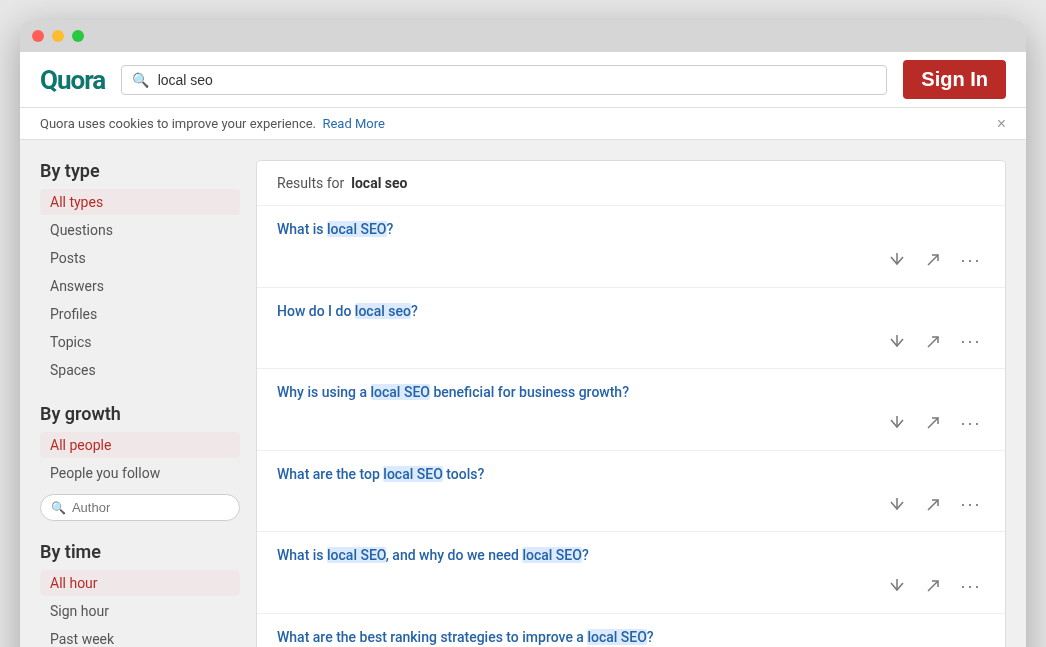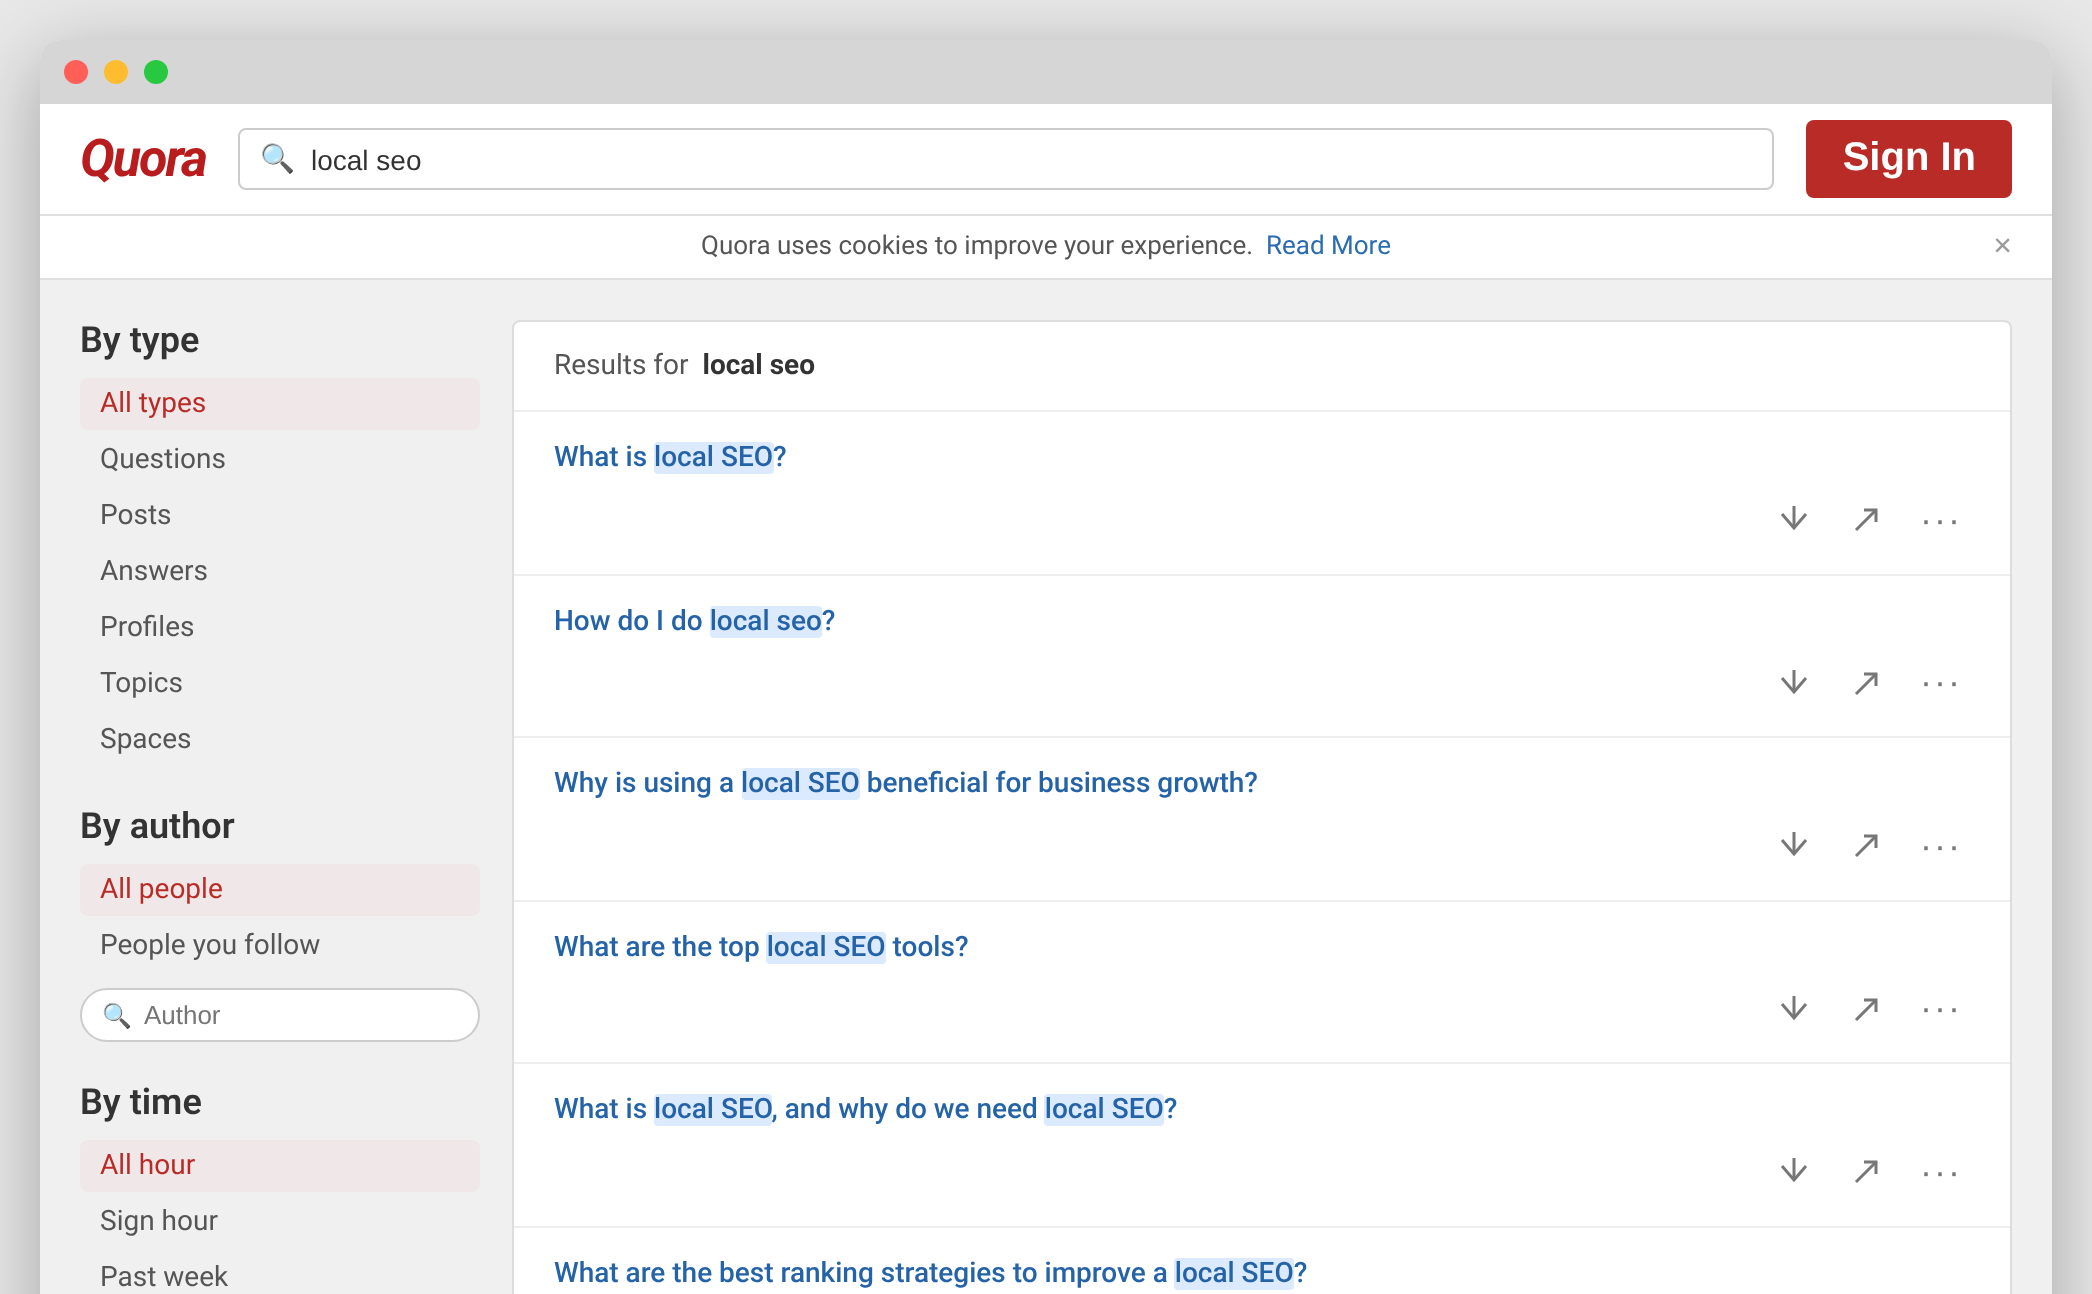--- a/index.html
+++ b/index.html
@@ -45,24 +45,23 @@
     .header {
       background: white;
       padding: 8px 20px;
       display: flex;
       align-items: center;
       gap: 16px;
       border-bottom: 1px solid #e0e0e0;
       flex-shrink: 0;
     }
     .logo {
-      color: #b91c1c;
+      color: #0f766e;
       font-size: 26px;
       font-weight: 700;
-      font-style: italic;
       letter-spacing: -1px;
       white-space: nowrap;
     }
     .search-bar {
       flex: 1;
       display: flex;
       align-items: center;
       border: 1px solid #ccc;
       border-radius: 4px;
       padding: 6px 10px;
@@ -93,21 +92,20 @@
       white-space: nowrap;
     }
 
     
     .cookie-banner {
       background: white;
       border-bottom: 1px solid #e0e0e0;
       padding: 8px 20px;
       display: flex;
       align-items: center;
-      justify-content: center;
       font-size: 13px;
       color: #555;
       position: relative;
       flex-shrink: 0;
     }
     .cookie-banner a {
       color: #2b6cb0;
       text-decoration: none;
     }
     .cookie-close {
@@ -268,21 +266,21 @@
         <div class="filter-item active">All types</div>
         <div class="filter-item">Questions</div>
         <div class="filter-item">Posts</div>
         <div class="filter-item">Answers</div>
         <div class="filter-item">Profiles</div>
         <div class="filter-item">Topics</div>
         <div class="filter-item">Spaces</div>
       </div>
 
       <div class="filter-section">
-        <div class="filter-section-title">By author</div>
+        <div class="filter-section-title">By growth</div>
         <div class="filter-item active">All people</div>
         <div class="filter-item">People you follow</div>
         <div class="author-search">
           <span class="author-search-icon">🔍</span>
           <input type="text" placeholder="Author" style="">
         </div>
       </div>
 
       <div class="filter-section">
         <div class="filter-section-title">By time</div>

